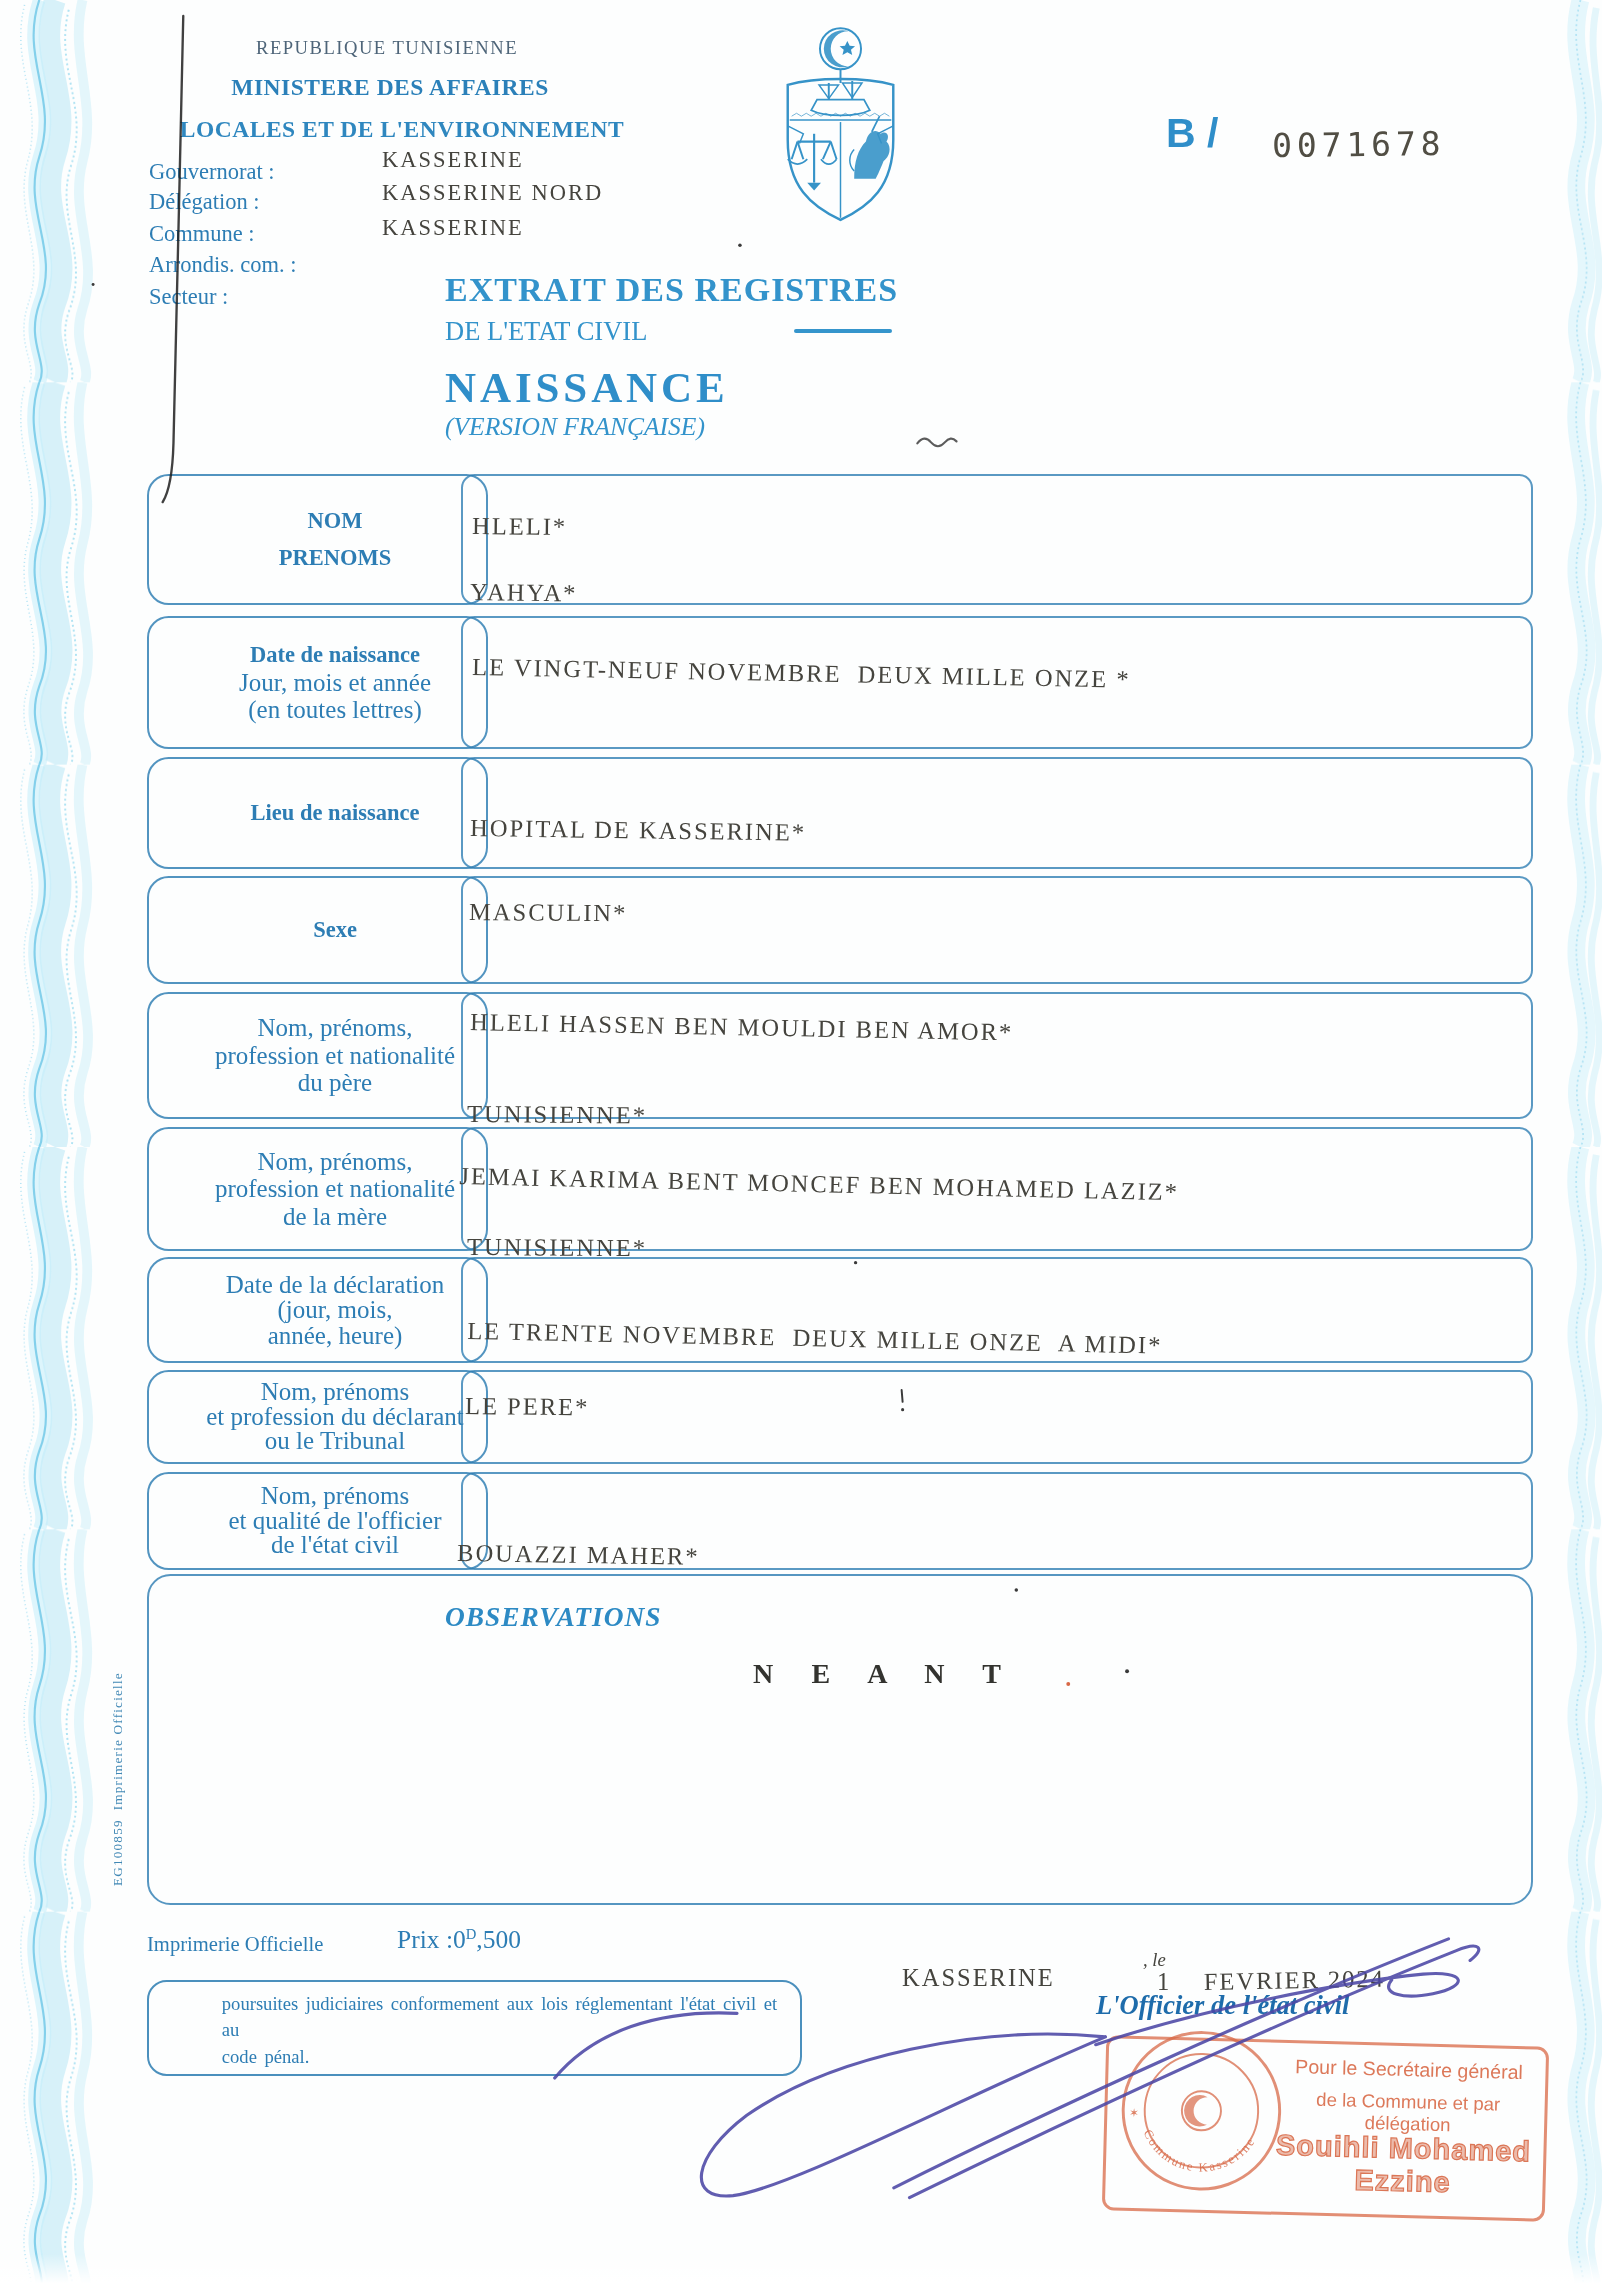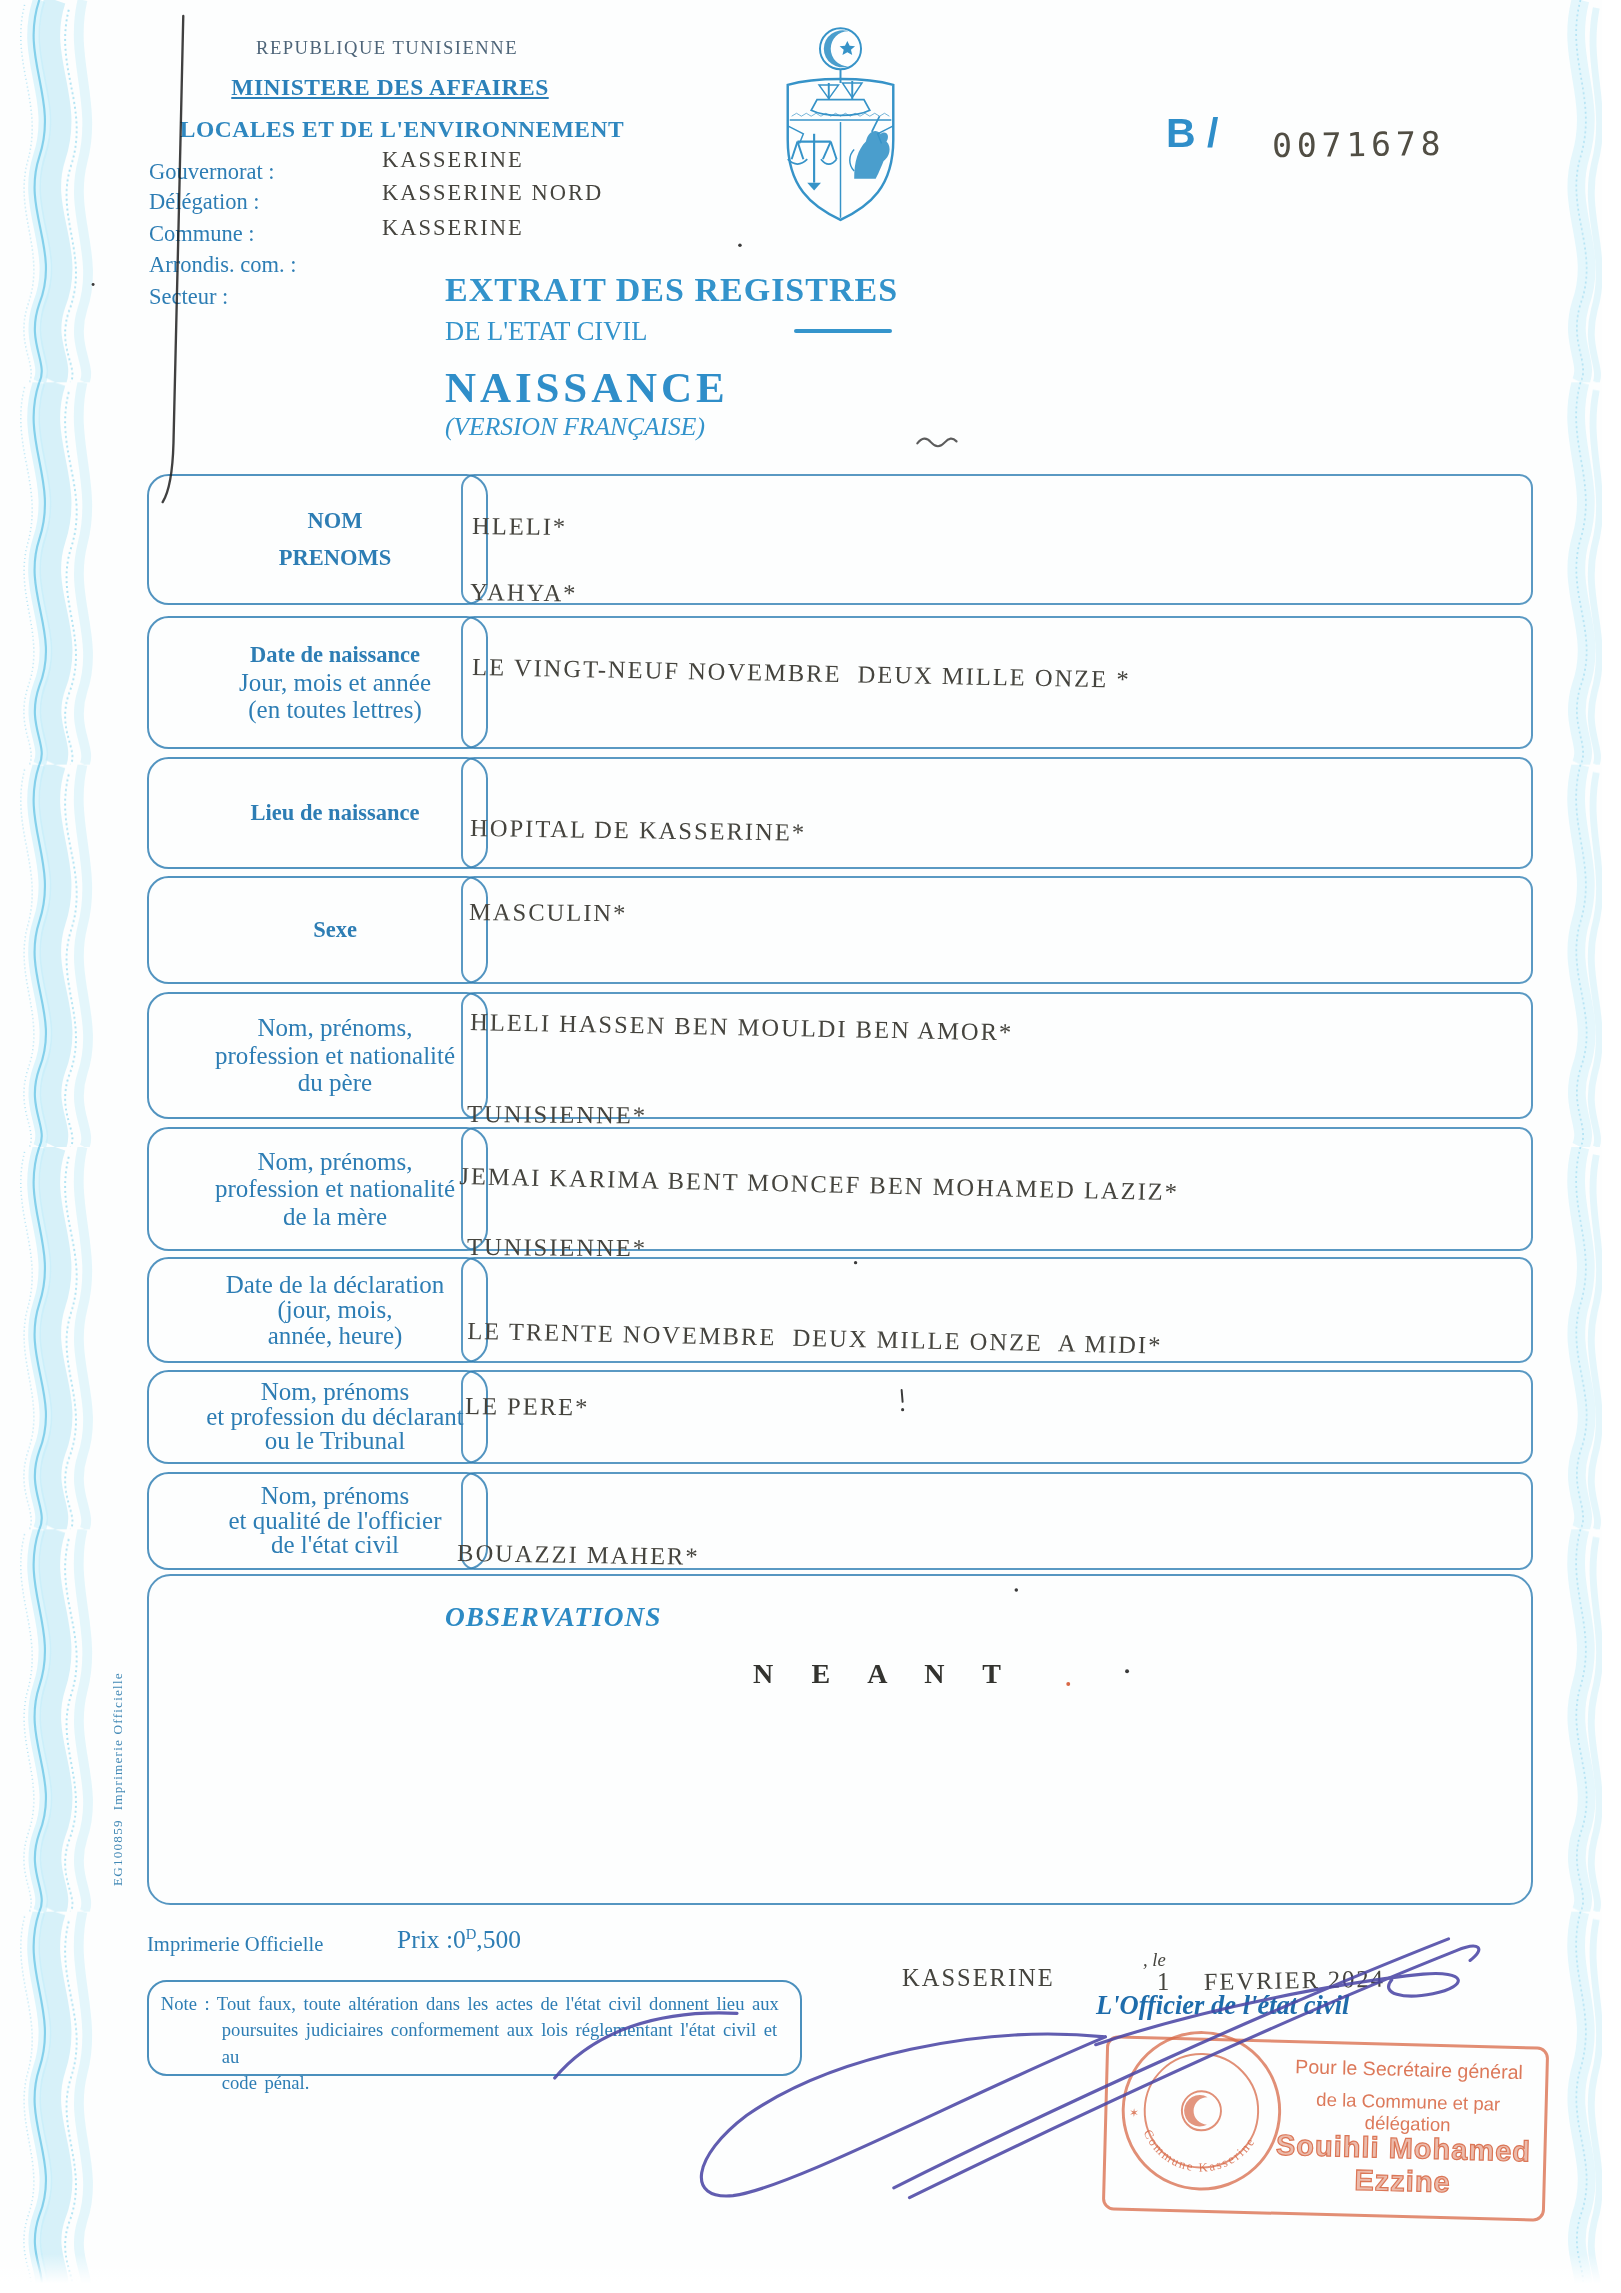--- a/index.html
+++ b/index.html
@@ -60,21 +60,21 @@
         <path d="M36,0 C20,60 54,100 36,160 C20,215 56,255 36,310 C24,350 46,370 36,390" fill="none" stroke="#cdeffa" stroke-width="18" opacity="0.5"></path>
         <path d="M36,0 C20,60 54,100 36,160 C20,215 56,255 36,310 C24,350 46,370 36,390" fill="none" stroke="#9edcf1" stroke-width="1.8" opacity="0.7" stroke-dasharray="2 3"></path>
         <path d="M52,8 C40,68 66,108 50,168 C38,220 66,260 50,316 C40,354 58,374 52,390" fill="none" stroke="#bfeaf7" stroke-width="7" opacity="0.4"></path>
       </pattern>
     </defs>
     <rect x="0" y="0" width="72" height="2340" fill="url(#gw2)"></rect>
   </svg>
   <div class="abs" style="left:0;top:2254px;width:1621px;height:39px;background:linear-gradient(to bottom,rgba(255,255,255,0),#fff 75%);"></div>
 
   <div class="abs" style="left:191px;top:37px;width:392px;text-align:center;font-size:18.6px;letter-spacing:1.5px;color:#4e6579;">REPUBLIQUE TUNISIENNE</div>
-  <div class="abs b" style="left:194px;top:74px;width:392px;text-align:center;font-size:23.5px;color:#2b80b9;letter-spacing:0.5px;text-decoration:underline;">MINISTERE DES AFFAIRES</div>
+  <div class="abs b" style="left:194px;top:74px;width:392px;text-align:center;font-size:23.5px;color:#2b80b9;letter-spacing:0.5px;">MINISTERE DES AFFAIRES</div>
   <div class="abs b" style="left:143px;top:116px;width:518px;text-align:center;font-size:23.5px;color:#2f87bf;letter-spacing:0.5px;">LOCALES ET DE L'ENVIRONNEMENT</div>
 
   <div class="abs blue" style="left:149px;top:159px;font-size:22.5px;">Gouvernorat :</div>
   <div class="abs blue" style="left:149px;top:189px;font-size:22.5px;">Délégation :</div>
   <div class="abs blue" style="left:149px;top:221px;font-size:22.5px;">Commune :</div>
   <div class="abs blue" style="left:149px;top:252px;font-size:22.5px;">Arrondis. com. :</div>
   <div class="abs blue" style="left:149px;top:284px;font-size:22.5px;">Secteur :</div>
 
   <span class="typed" style="left:382px;top:147px;font-size:22.5px;">KASSERINE</span>
   <span class="typed" style="left:382px;top:180px;font-size:22.5px;">KASSERINE NORD</span>
@@ -196,21 +196,20 @@
   <div class="abs" style="left:147px;top:1574px;width:1382px;height:327px;border:2.9px solid rgba(44,124,178,.8);border-radius:23.5px;"></div>
   <div class="titleline b" style="top:1578px;font-size:27.4px;color:#2d8ac4;font-style:italic;letter-spacing:1px;">OBSERVATIONS</div>
   <span class="typed b" style="left:753px;top:1658px;font-size:28px;letter-spacing:15.7px;color:#33332f;">N E A N T</span>
 
   <div class="abs blue" style="left:147px;top:1933px;font-size:20.6px;">Imprimerie Officielle</div>
   <div class="abs blue" style="left:397px;top:1925px;font-size:25.5px;">
     <span>Prix :0</span><span class="sup">D</span><span>,500</span>
   </div>
 
   <div class="notebox">
-    <div>Note : Tout faux, toute altération dans les actes de l'état civil donnent lieu aux</div>
     <div class="ind">poursuites judiciaires conformement aux lois réglementant l'état civil et au</div>
     <div class="ind">code pénal.</div>
   </div>
 
   <span class="typed" style="left:902px;top:1964px;letter-spacing:2px;">KASSERINE</span>
   <span class="abs" style="left:1143px;top:1949px;font-size:18.6px;font-style:italic;color:#45443e;">, le</span>
   <span class="typed" style="left:1157px;top:1968px;">1</span>
   <span class="typed" style="left:1204px;top:1968px;transform:rotate(-1deg);">FEVRIER 2024</span>
   <div class="abs b" style="left:1096px;top:1990px;font-size:26.5px;font-style:italic;color:#1e6cab;">L'Officier de l'état civil</div>
 

